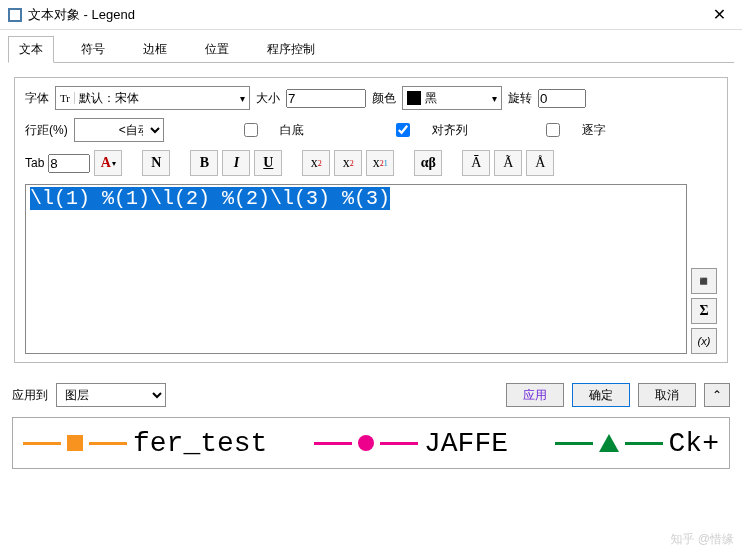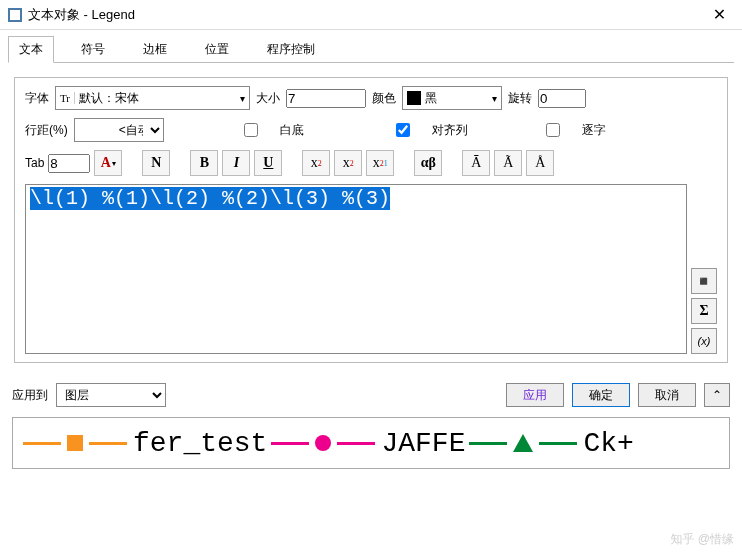--- a/index.html
+++ b/index.html
@@ -43,21 +43,21 @@
 .textarea { flex: 1; height: 170px; border: 1px solid #888; background: #fff; font-family: Consolas, "Courier New", monospace; font-size: 20px; padding: 2px 4px; overflow: auto; }
 .selected-text { background: #0a72d6; color: #fff; white-space: pre; }
 .side-btns { display: flex; flex-direction: column; gap: 4px; justify-content: flex-end; }
 .side-btn { width: 26px; height: 26px; border: 1px solid #999; background: #f2f2f2; display: flex; align-items: center; justify-content: center; font-size: 14px; cursor: pointer; }
 .bottom-row { display: flex; align-items: center; gap: 8px; padding: 6px 12px; }
 .apply-select { width: 110px; }
 .btn { min-width: 58px; height: 24px; border: 1px solid #888; background: #eee; cursor: pointer; padding: 0 10px; font-size: 12px; }
 .btn.disabled { color: #6d28d9; }
 .btn.primary { border: 1.5px solid #0a72d6; }
 .spacer { flex: 1; }
-.preview { margin: 4px 12px 12px 12px; border: 1px solid #aaa; height: 52px; display: flex; align-items: center; padding: 0 10px; gap: 4px; font-family: Consolas, "Courier New", monospace; font-size: 28px; color: #000; }
+.preview { margin: 4px 12px 12px 12px; border: 1px solid #aaa; height: 52px; display: flex; align-items: center; padding: 0 10px; gap: 4px; font-family: Consolas, "Courier New", monospace; font-size: 28px; color: #000; justify-content: space-between; }
 .leg { display: flex; align-items: center; gap: 6px; }
 .line { width: 38px; height: 3px; }
 .sym-sq { width: 16px; height: 16px; background: #f7931e; }
 .line-or { background: #f7931e; }
 .sym-circ { width: 16px; height: 16px; border-radius: 50%; background: #ec008c; }
 .line-pk { background: #ec008c; }
 .sym-tri { width: 0; height: 0; border-left: 10px solid transparent; border-right: 10px solid transparent; border-bottom: 18px solid #008837; }
 .line-gr { background: #008837; }
 .watermark { position: absolute; right: 8px; bottom: 4px; color: #bbb; font-size: 12px; opacity: .7; }
 </style>

